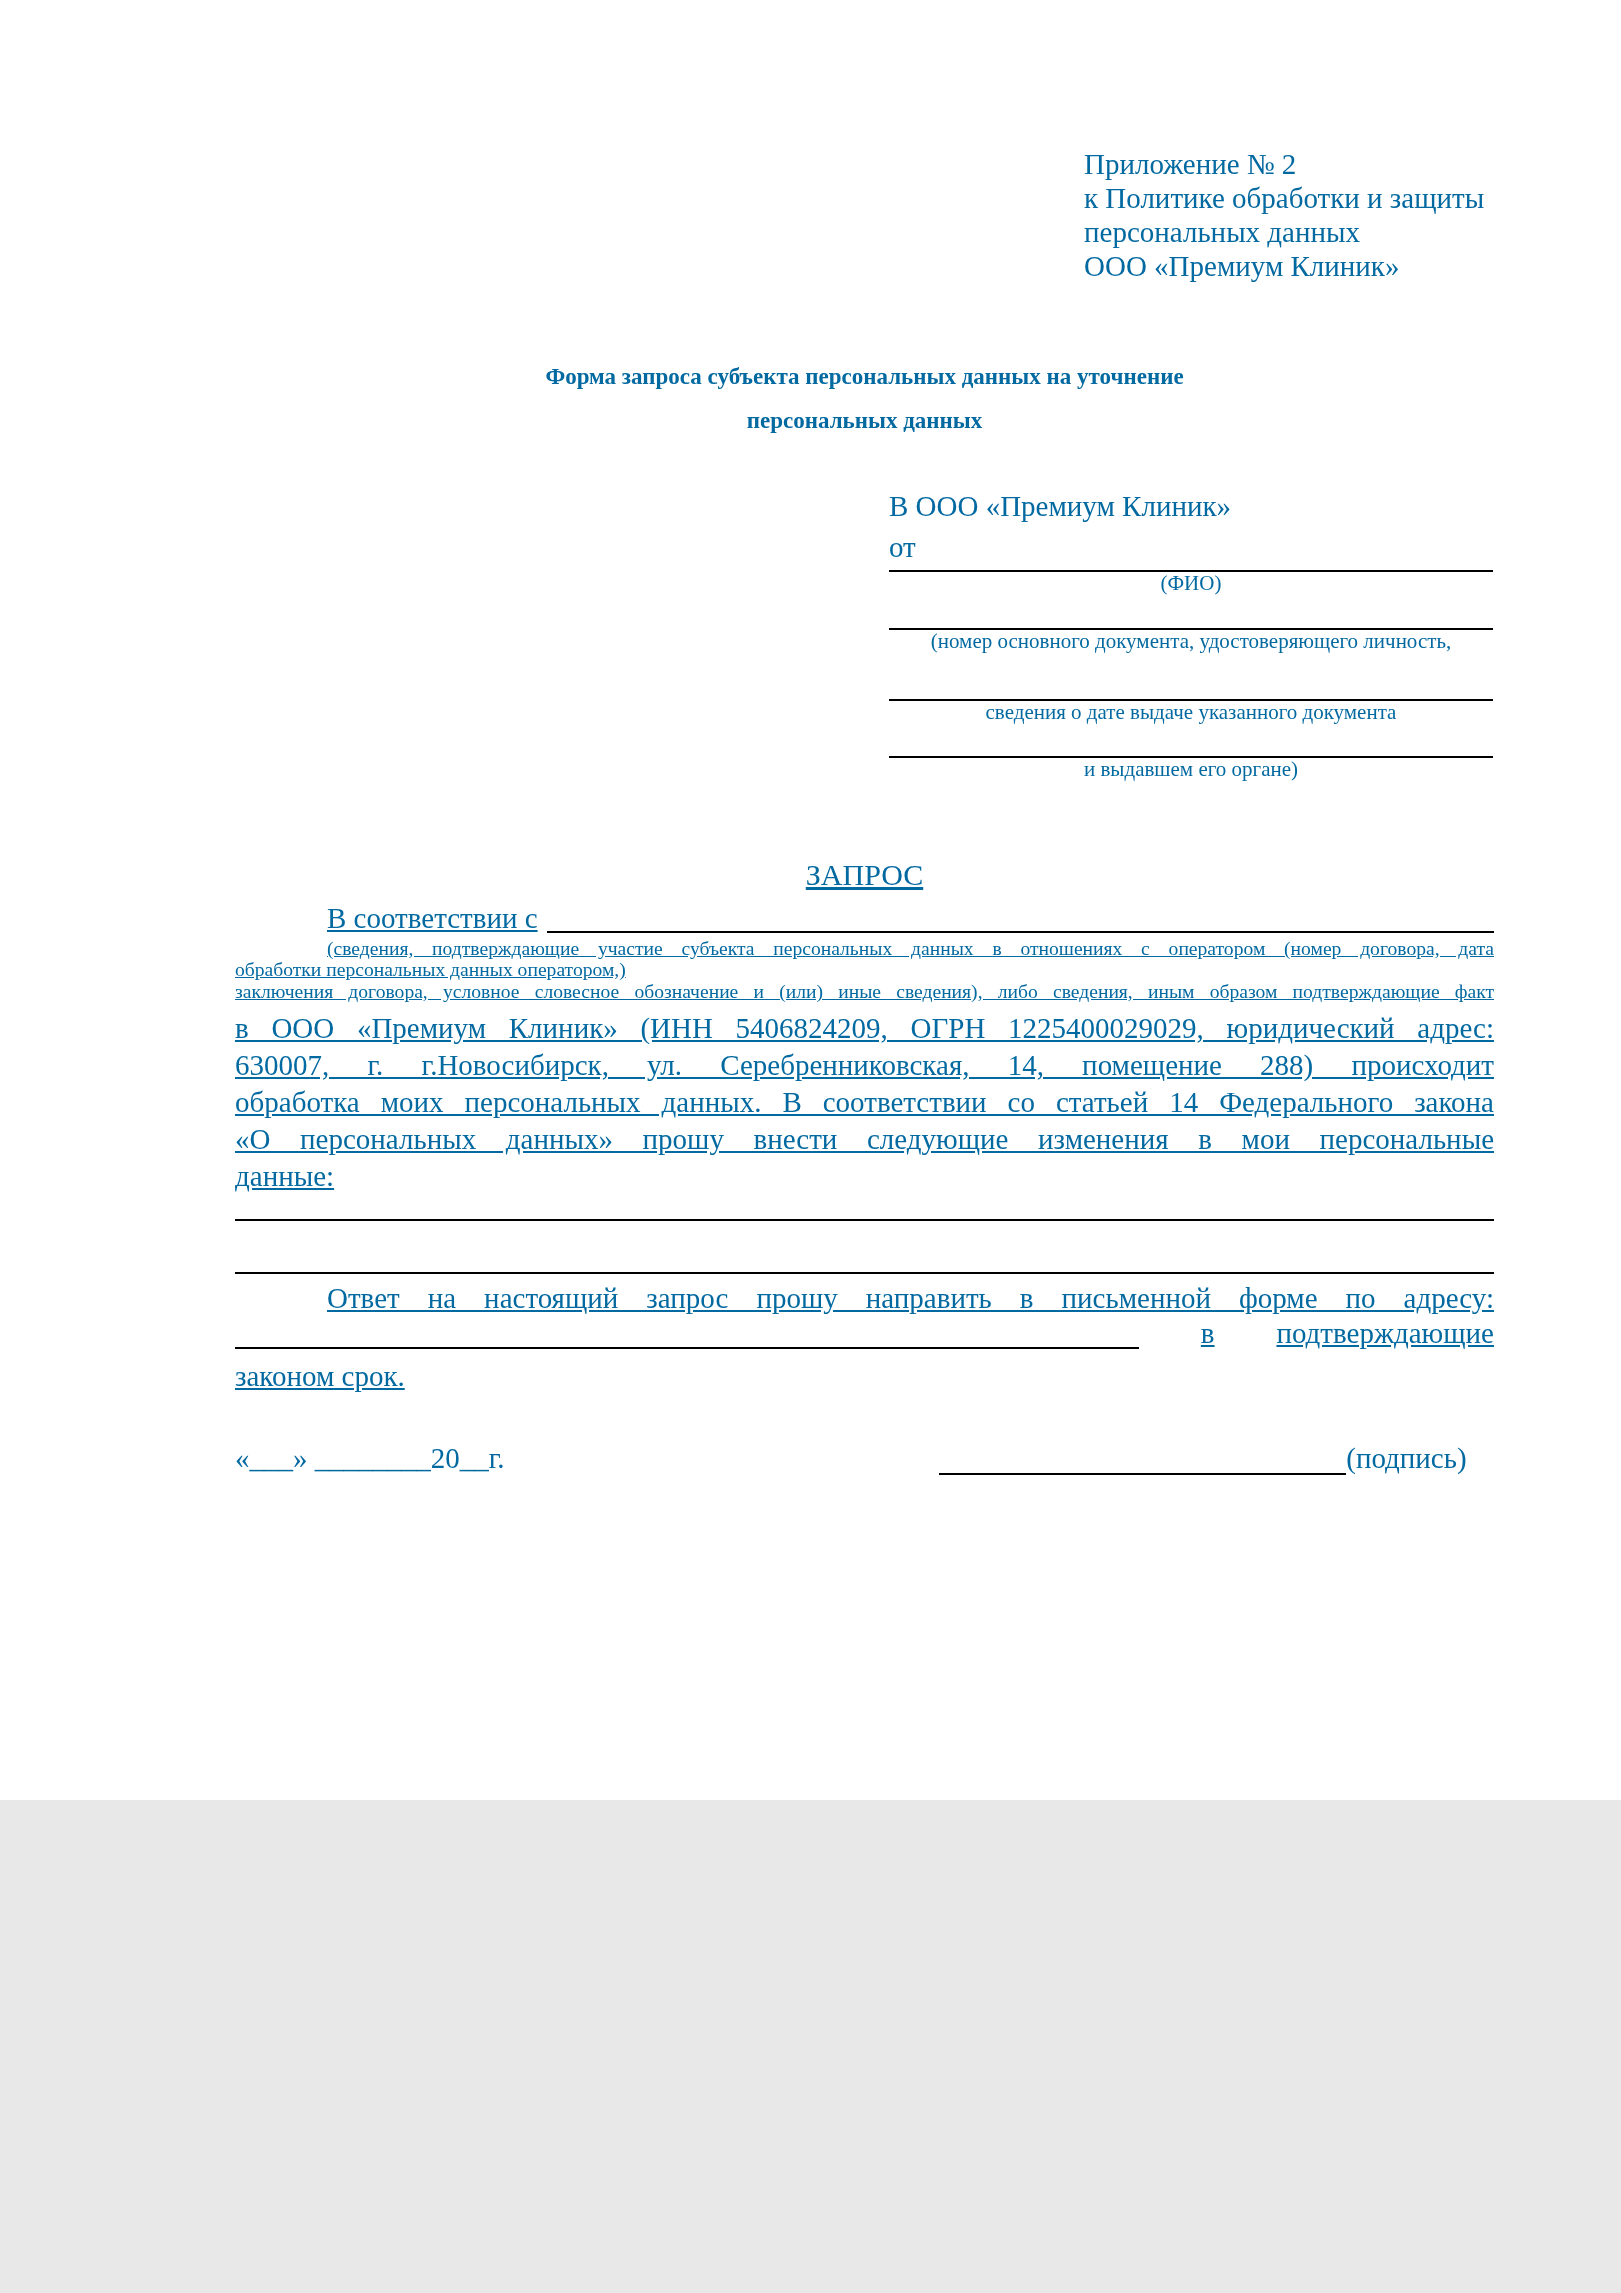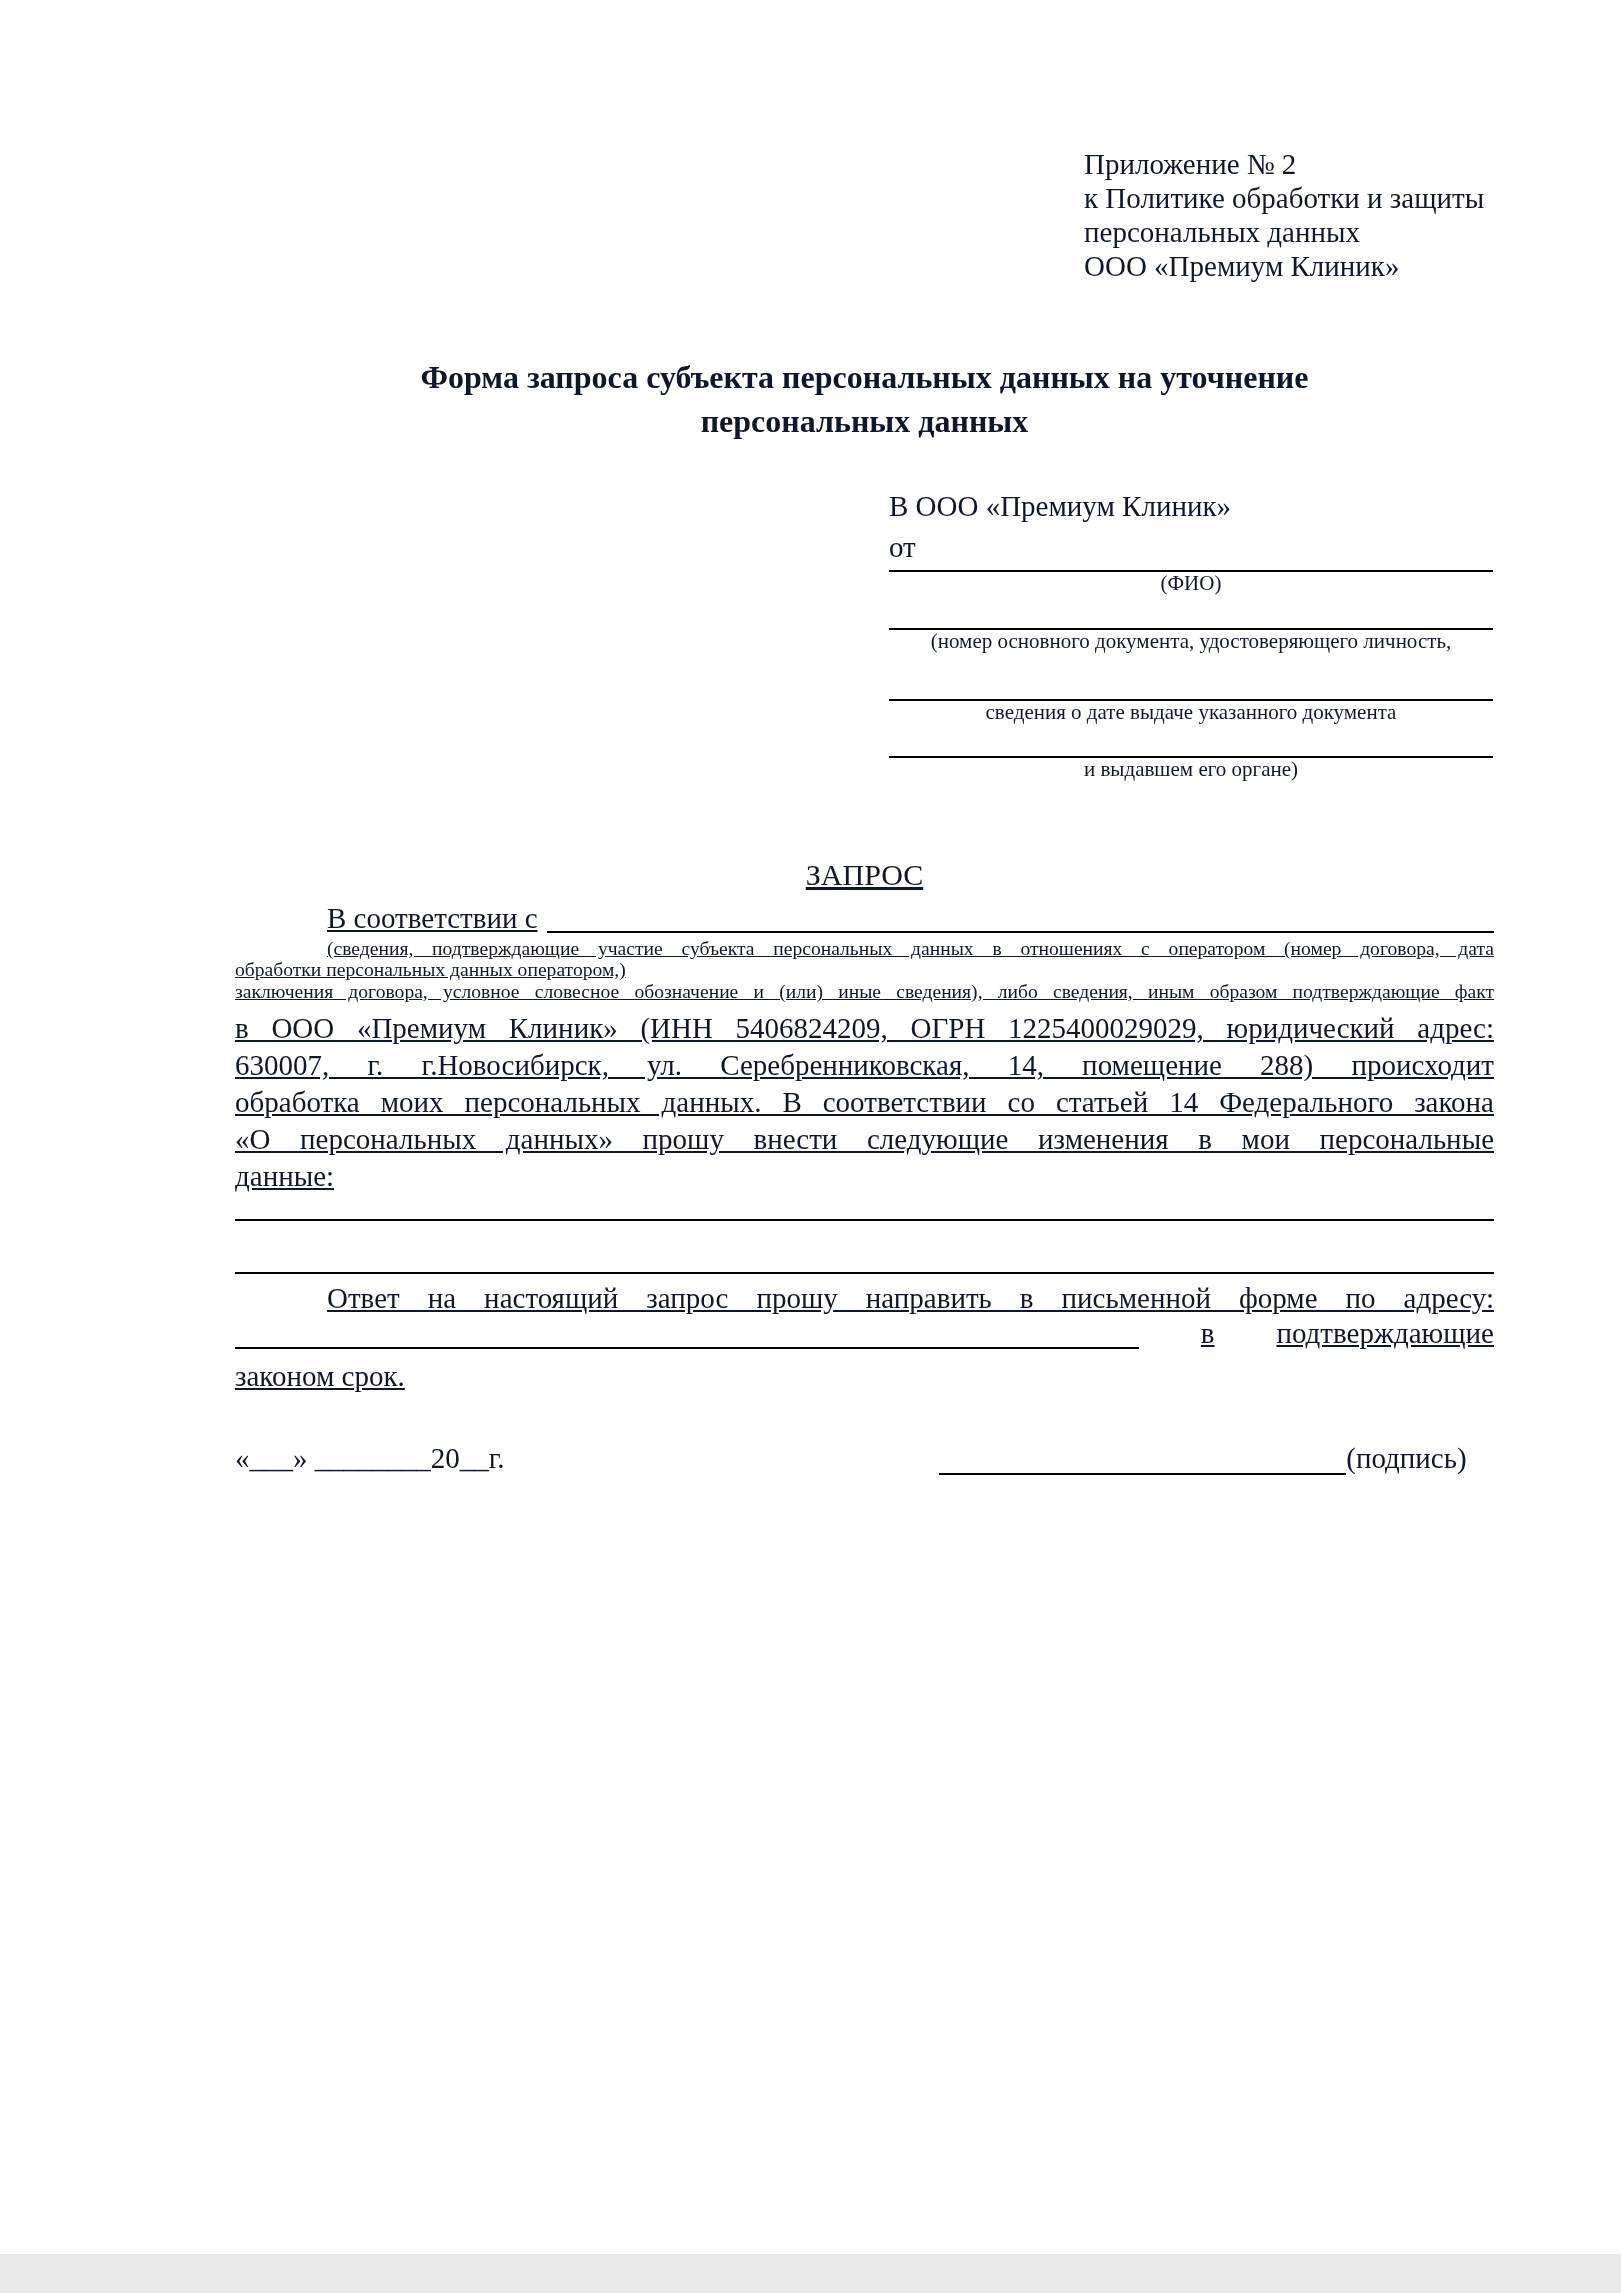--- a/index.html
+++ b/index.html
@@ -1,22 +1,22 @@
 <!DOCTYPE html>
 <html><head>
 <meta charset="utf-8">
 <style>
   * { margin: 0; padding: 0; box-sizing: border-box; }
   html, body { background: #e8e8e8; }
   .page {
     position: relative;
     width: 1621px;
-    height: 2254px;
+    height: 1800px;
     background: #ffffff;
-    color: #0f172a;
+    color: #0369a1;
     font-family: "Liberation Serif", "DejaVu Serif", serif;
     font-size: 29px;
     overflow: hidden;
   }
 
   
   .appendix {
     position: absolute;
     left: 1084px;
     top: 147px;
@@ -25,21 +25,21 @@
   }
 
   
   .doc-title {
     position: absolute;
     left: 235px;
     top: 355px;
     width: 1259px;
     text-align: center;
     font-weight: bold;
-    font-size: 32px;
+    font-size: 23px;
     line-height: 44px;
   }
 
   
   .addressee {
     position: absolute;
     left: 889px;
     top: 486px;
     width: 604px;
   }

